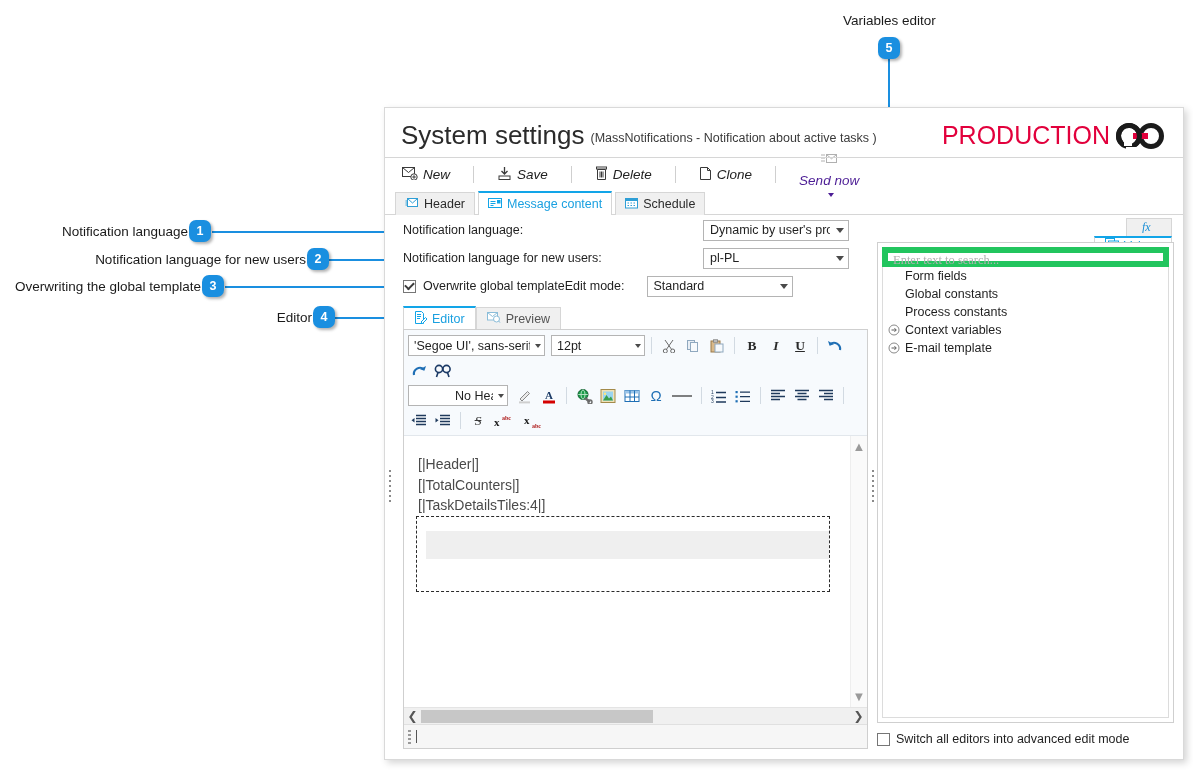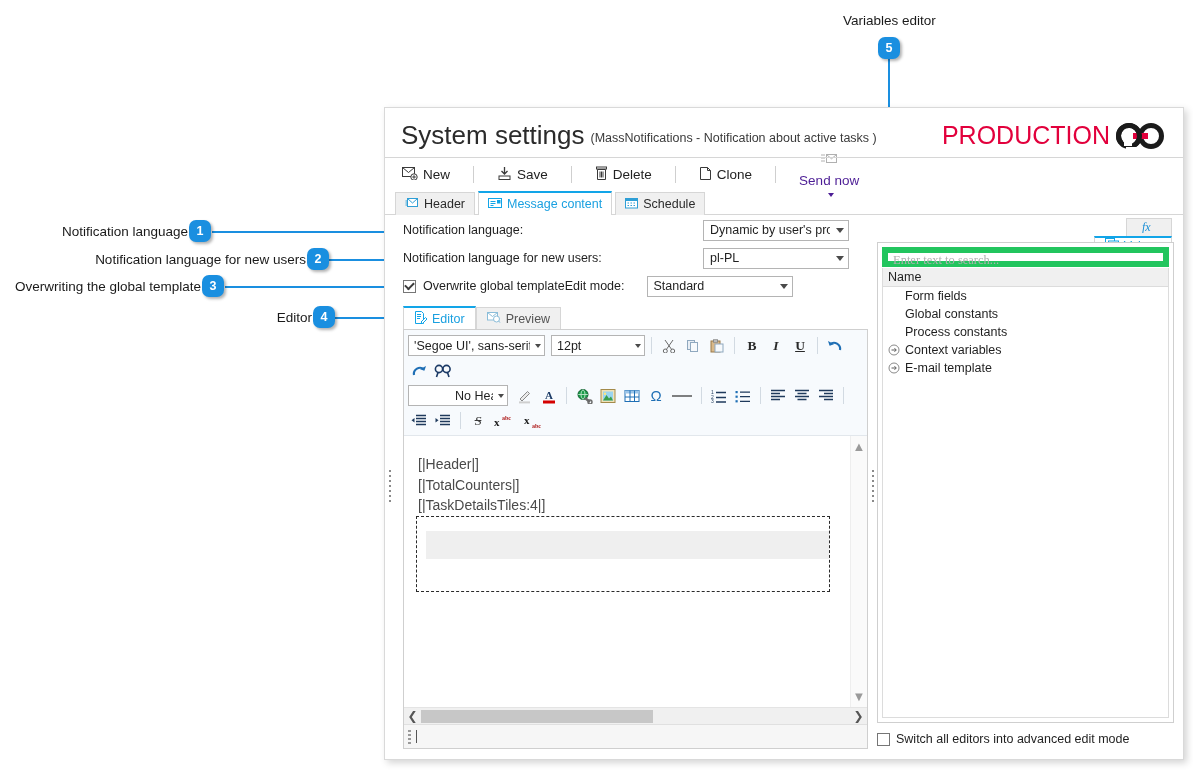--- a/index.html
+++ b/index.html
@@ -83,20 +83,21 @@
   }
   .env-logo { margin-left: 5px; display:flex; align-items:center; }
 
   
   .cmdbar {
     height: 33px;
     display: flex; align-items: center;
     padding: 0 10px;
     gap: 12px;
     border-bottom: 0;
+    font-style: italic;
   }
   .cmd {
     display: flex; align-items: center; gap: 5px;
     font-size: 13.5px; color: #222;
     padding: 3px 7px;
     cursor: default;
   }
   .cmd.disabled { color: #4c1d95; flex-direction: column; }
   .cmd-sep {
     width: 1px; height: 17px; background: #cfcfcf; margin: 0 4px;
@@ -850,21 +851,20 @@
                 <rect x="5" y="9.5" width="9.5" height="3" fill="none" stroke="#1a8fd6"></rect>
               </svg>
             </span>
           </div>
         </div>
 
         <div class="var-frame">
           <div class="searchbox">
             <span>Enter text to search...</span>
           </div>
-          <div class="colhdr">Name</div>
           <div class="tree">
             <div class="trow">
               <span class="exp empty"></span>
               <span class="tlabel">Form fields</span>
             </div>
             <div class="trow">
               <span class="exp empty"></span>
               <span class="tlabel">Global constants</span>
             </div>
             <div class="trow">

